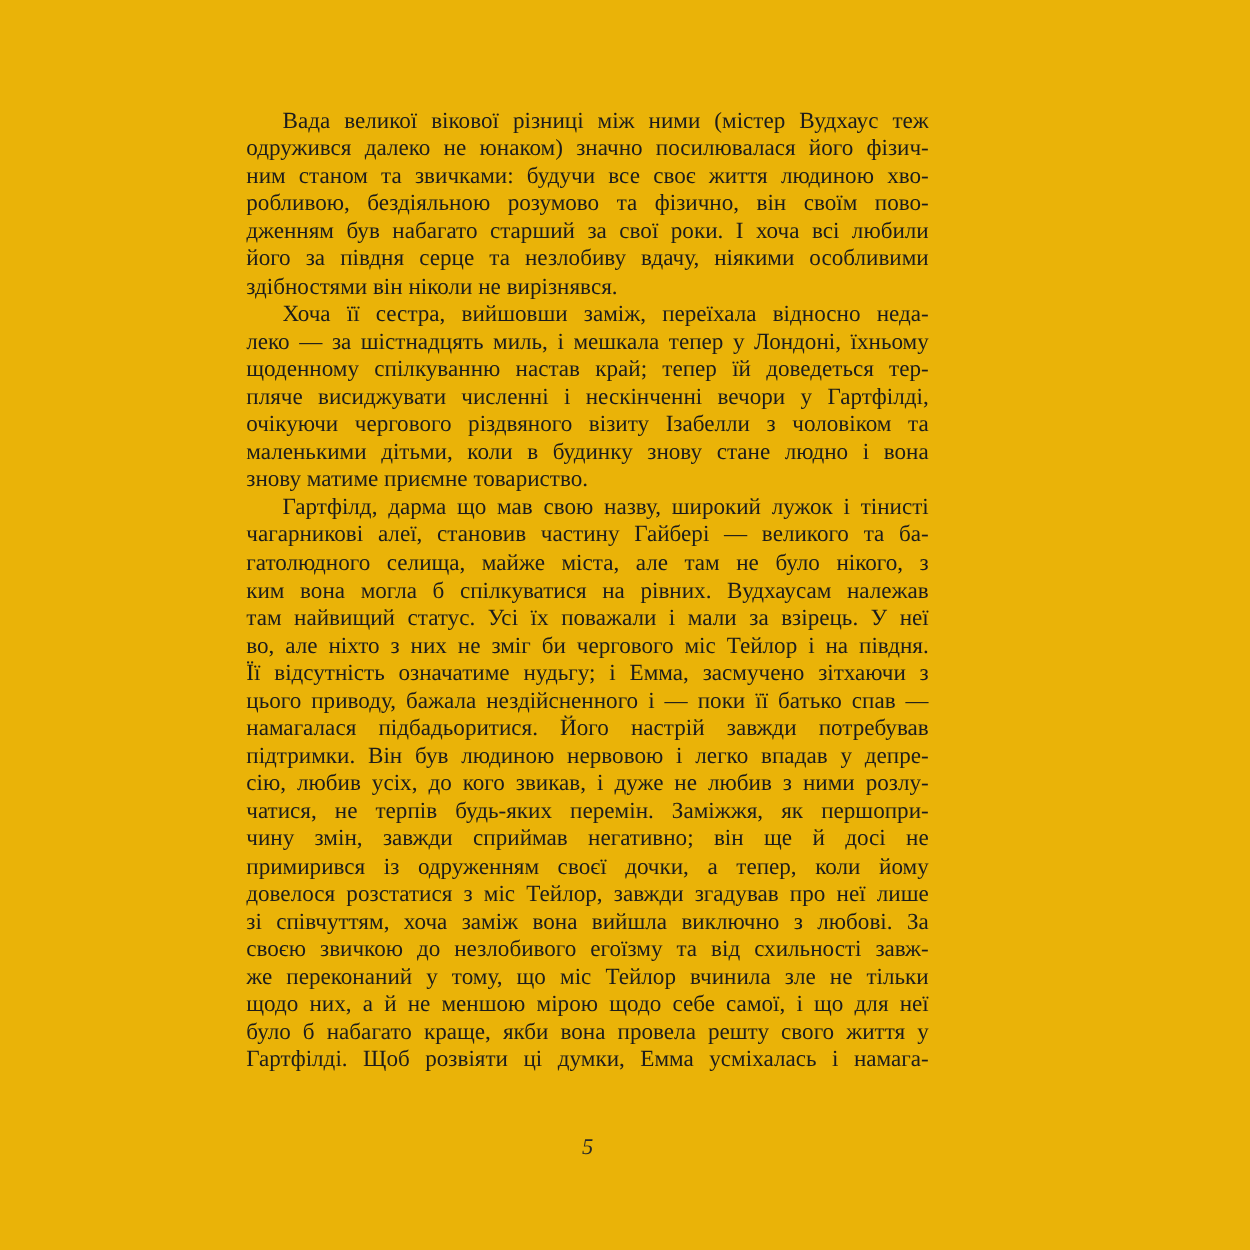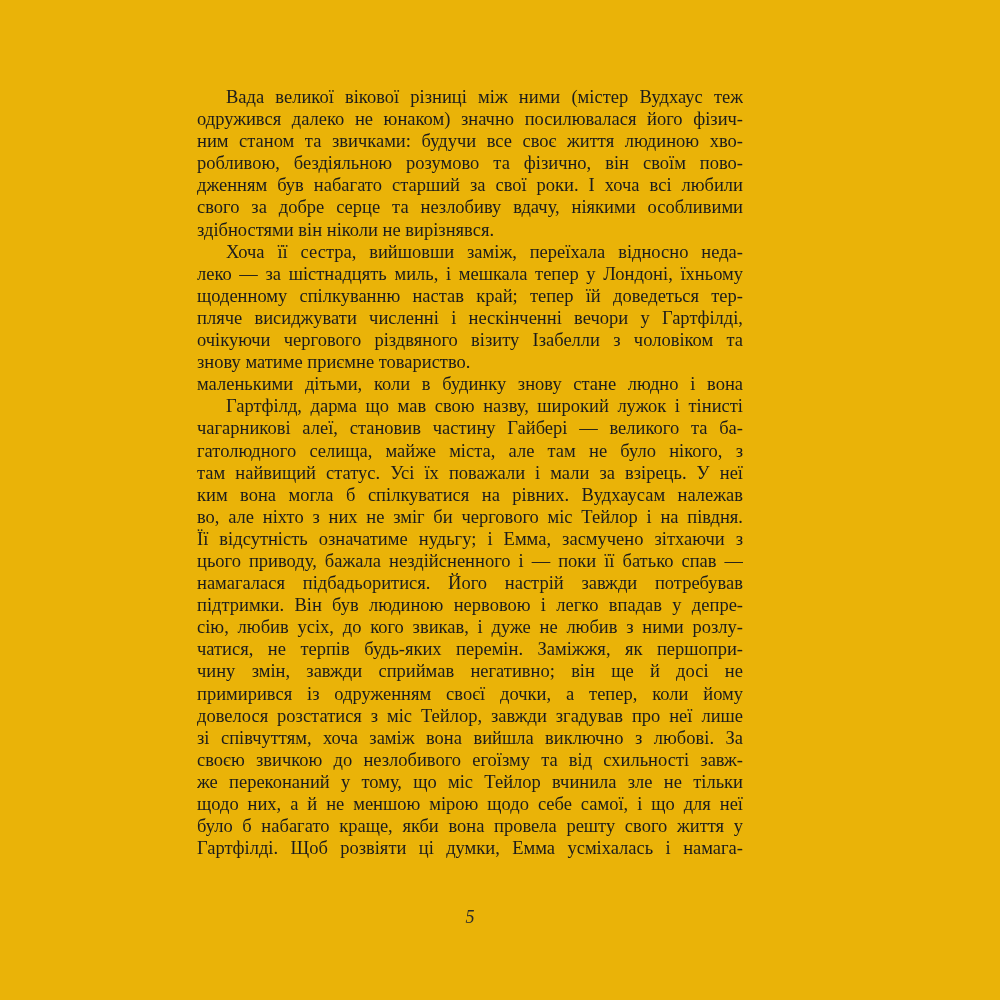--- a/index.html
+++ b/index.html
@@ -57,38 +57,38 @@
 <body>
 
 <div class="book-page">
   <div class="text-block" id="text-block">
       <div class="paragraph">
         <div class="line indent">Вада великої вікової різниці між ними (містер Вудхаус теж</div>
         <div class="line">одружився далеко не юнаком) значно посилювалася його фізич-</div>
         <div class="line">ним станом та звичками: будучи все своє життя людиною хво-</div>
         <div class="line">робливою, бездіяльною розумово та фізично, він своїм пово-</div>
         <div class="line">дженням був набагато старший за свої роки. І хоча всі любили</div>
-        <div class="line">свого за добре серце та незлобиву вдачу, ніякими особливими</div>
+        <div class="line">його за півдня серце та незлобиву вдачу, ніякими особливими</div>
         <div class="line lastline">здібностями він ніколи не вирізнявся.</div>
       </div>
       <div class="paragraph">
         <div class="line indent">Хоча її сестра, вийшовши заміж, переїхала відносно неда-</div>
         <div class="line">леко — за шістнадцять миль, і мешкала тепер у Лондоні, їхньому</div>
         <div class="line">щоденному спілкуванню настав край; тепер їй доведеться тер-</div>
         <div class="line">пляче висиджувати численні і нескінченні вечори у Гартфілді,</div>
         <div class="line">очікуючи чергового різдвяного візиту Ізабелли з чоловіком та</div>
+        <div class="line">маленькими дітьми, коли в будинку знову стане людно і вона</div>
         <div class="line lastline">знову матиме приємне товариство.</div>
-        <div class="line">маленькими дітьми, коли в будинку знову стане людно і вона</div>
       </div>
       <div class="paragraph">
         <div class="line indent">Гартфілд, дарма що мав свою назву, широкий лужок і тінисті</div>
         <div class="line">чагарникові алеї, становив частину Гайбері — великого та ба-</div>
         <div class="line">гатолюдного селища, майже міста, але там не було нікого, з</div>
+        <div class="line">ким вона могла б спілкуватися на рівних. Вудхаусам належав</div>
         <div class="line">там найвищий статус. Усі їх поважали і мали за взірець. У неї</div>
-        <div class="line">ким вона могла б спілкуватися на рівних. Вудхаусам належав</div>
         <div class="line">во, але ніхто з них не зміг би чергового міс Тейлор і на півдня.</div>
         <div class="line">Її відсутність означатиме нудьгу; і Емма, засмучено зітхаючи з</div>
         <div class="line">цього приводу, бажала нездійсненного і — поки її батько спав —</div>
         <div class="line">намагалася підбадьоритися. Його настрій завжди потребував</div>
         <div class="line">підтримки. Він був людиною нервовою і легко впадав у депре-</div>
         <div class="line">сію, любив усіх, до кого звикав, і дуже не любив з ними розлу-</div>
         <div class="line">чатися, не терпів будь-яких перемін. Заміжжя, як першопри-</div>
         <div class="line">чину змін, завжди сприймав негативно; він ще й досі не</div>
         <div class="line">примирився із одруженням своєї дочки, а тепер, коли йому</div>
         <div class="line">довелося розстатися з міс Тейлор, завжди згадував про неї лише</div>

